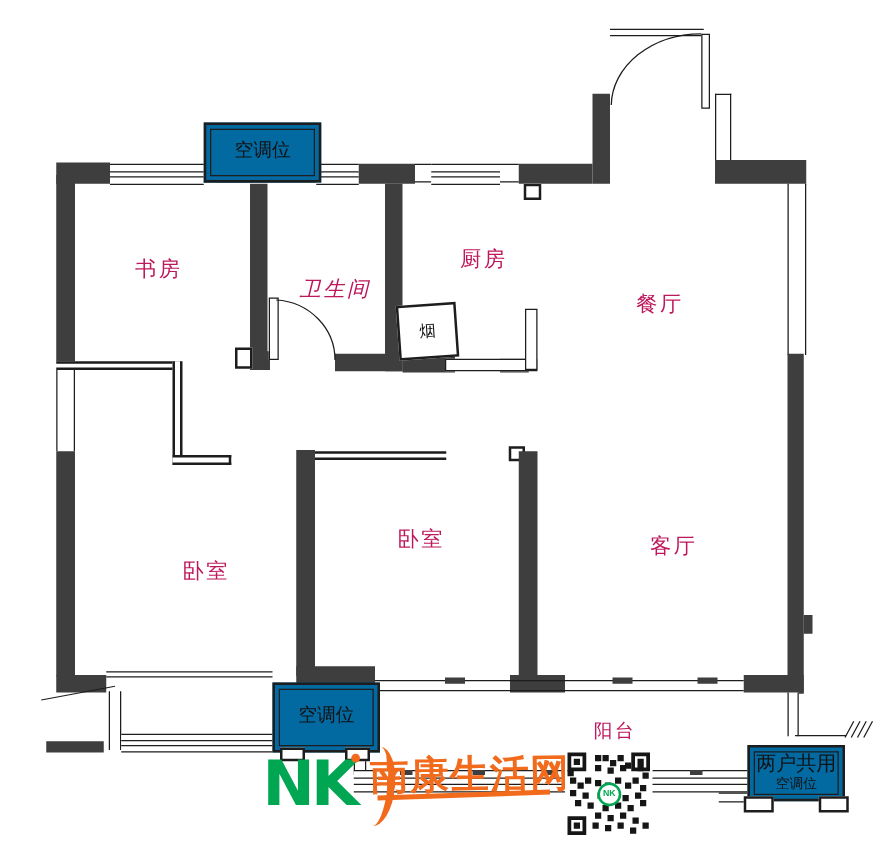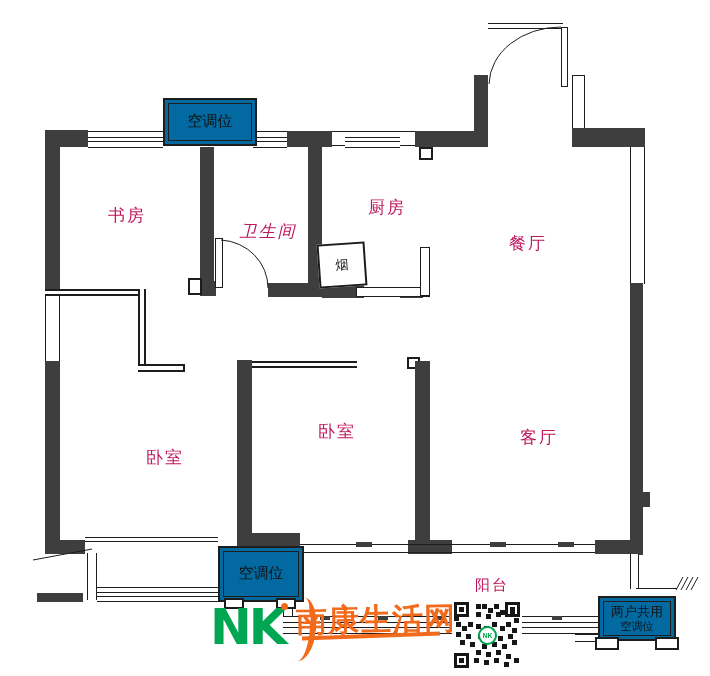--- a/index.html
+++ b/index.html
@@ -145,21 +145,21 @@
   </div>
   <div class="box" style="left:218px;top:546px;width:82px;height:52px;">
     <div class="box-in">
         <span class="lbl" style="font-size:15px;">空调位</span>
       </div>
   </div>
   <div class="jamb" style="left:224px;top:598px;width:16px;height:7px;"></div>
   <div class="jamb" style="left:276px;top:598px;width:16px;height:7px;"></div>
   <div class="box" style="left:598px;top:596px;width:74px;height:41px;">
     <div class="box-in">
-      <span class="lbl" style="font-size:13px;">两户共用</span>
+      <span class="lbl" style="font-size:16px;">两户共用</span>
       <span class="lbl" style="font-size:11px;">空调位</span>
     </div>
   </div>
   <div class="jamb" style="left:595px;top:637px;width:20px;height:9px;"></div>
   <div class="jamb" style="left:655px;top:637px;width:20px;height:9px;"></div>
 
   <svg class="ov" width="710" height="676" viewBox="0 0 710 676">
     <path d="M 489 84 A 72 58 0 0 1 561 27" fill="none" stroke="#1d1d1d" stroke-width="1"></path>
     <path d="M 221 240 A 50 48 0 0 1 268 288" fill="none" stroke="#1d1d1d" stroke-width="1"></path>
     <path d="M 33 560 L 92 549" fill="none" stroke="#1d1d1d" stroke-width="1"></path>

